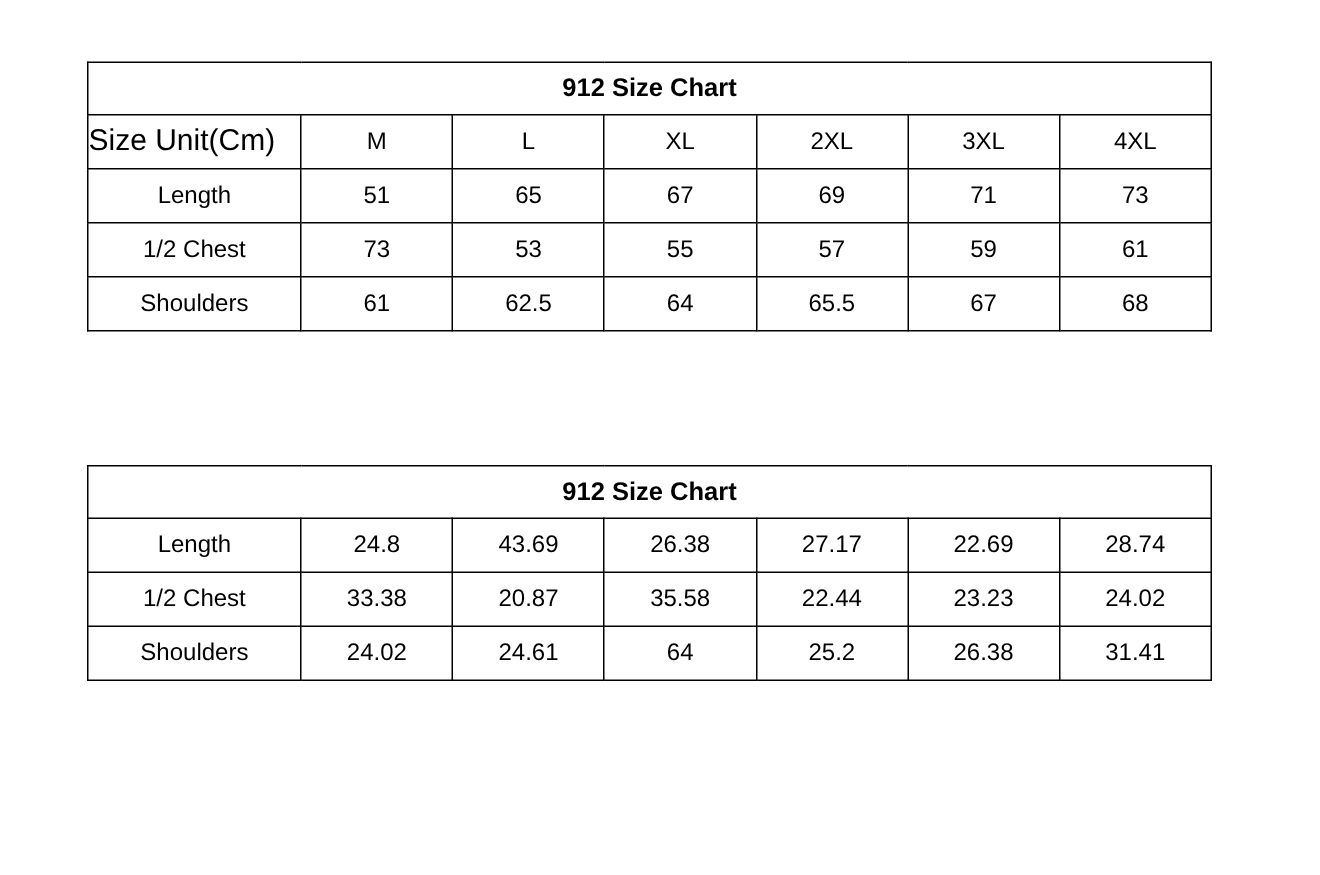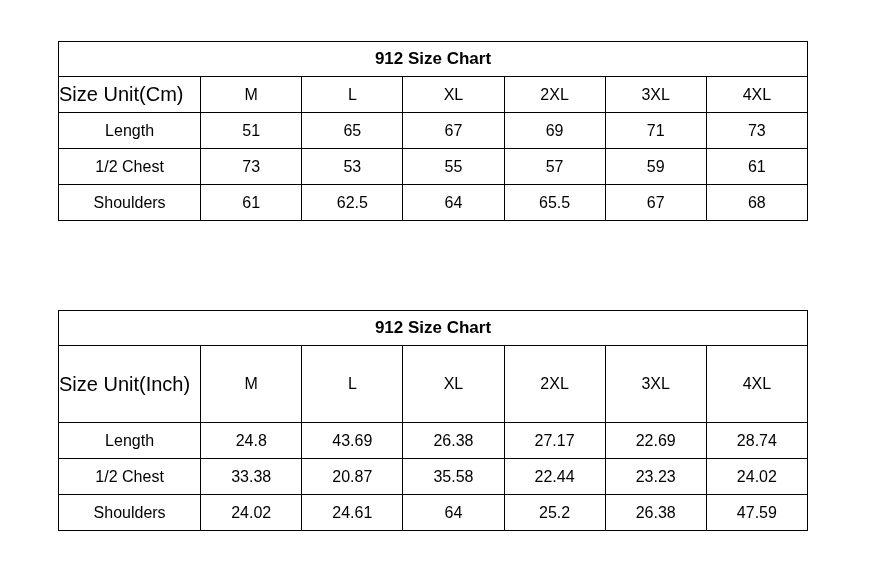--- a/index.html
+++ b/index.html
@@ -135,29 +135,20 @@
           <col class="cx">
           <col class="cx">
           <col class="cx">
           <col class="cx">
           <col class="cx">
       </colgroup>
       <tbody>
         <tr>
           <td class="title-cell" colspan="7">912 Size Chart</td>
         </tr>
-        <tr class="header-row">
-          <td class="unit-cell">Size Unit(Inch)</td>
-          <td>M</td>
-          <td>L</td>
-          <td>XL</td>
-          <td>2XL</td>
-          <td>3XL</td>
-          <td>4XL</td>
-        </tr>
         <tr>
           <td class="row-head">Length</td>
           <td>24.8</td>
           <td>43.69</td>
           <td>26.38</td>
           <td>27.17</td>
           <td>22.69</td>
           <td>28.74</td>
         </tr>
         <tr>
@@ -169,19 +160,19 @@
           <td>23.23</td>
           <td>24.02</td>
         </tr>
         <tr>
           <td class="row-head">Shoulders</td>
           <td>24.02</td>
           <td>24.61</td>
           <td>64</td>
           <td>25.2</td>
           <td>26.38</td>
-          <td>47.59</td>
+          <td>31.41</td>
         </tr>
       </tbody>
     </table>
   </div>
 
 </div>
 
 </body></html>

